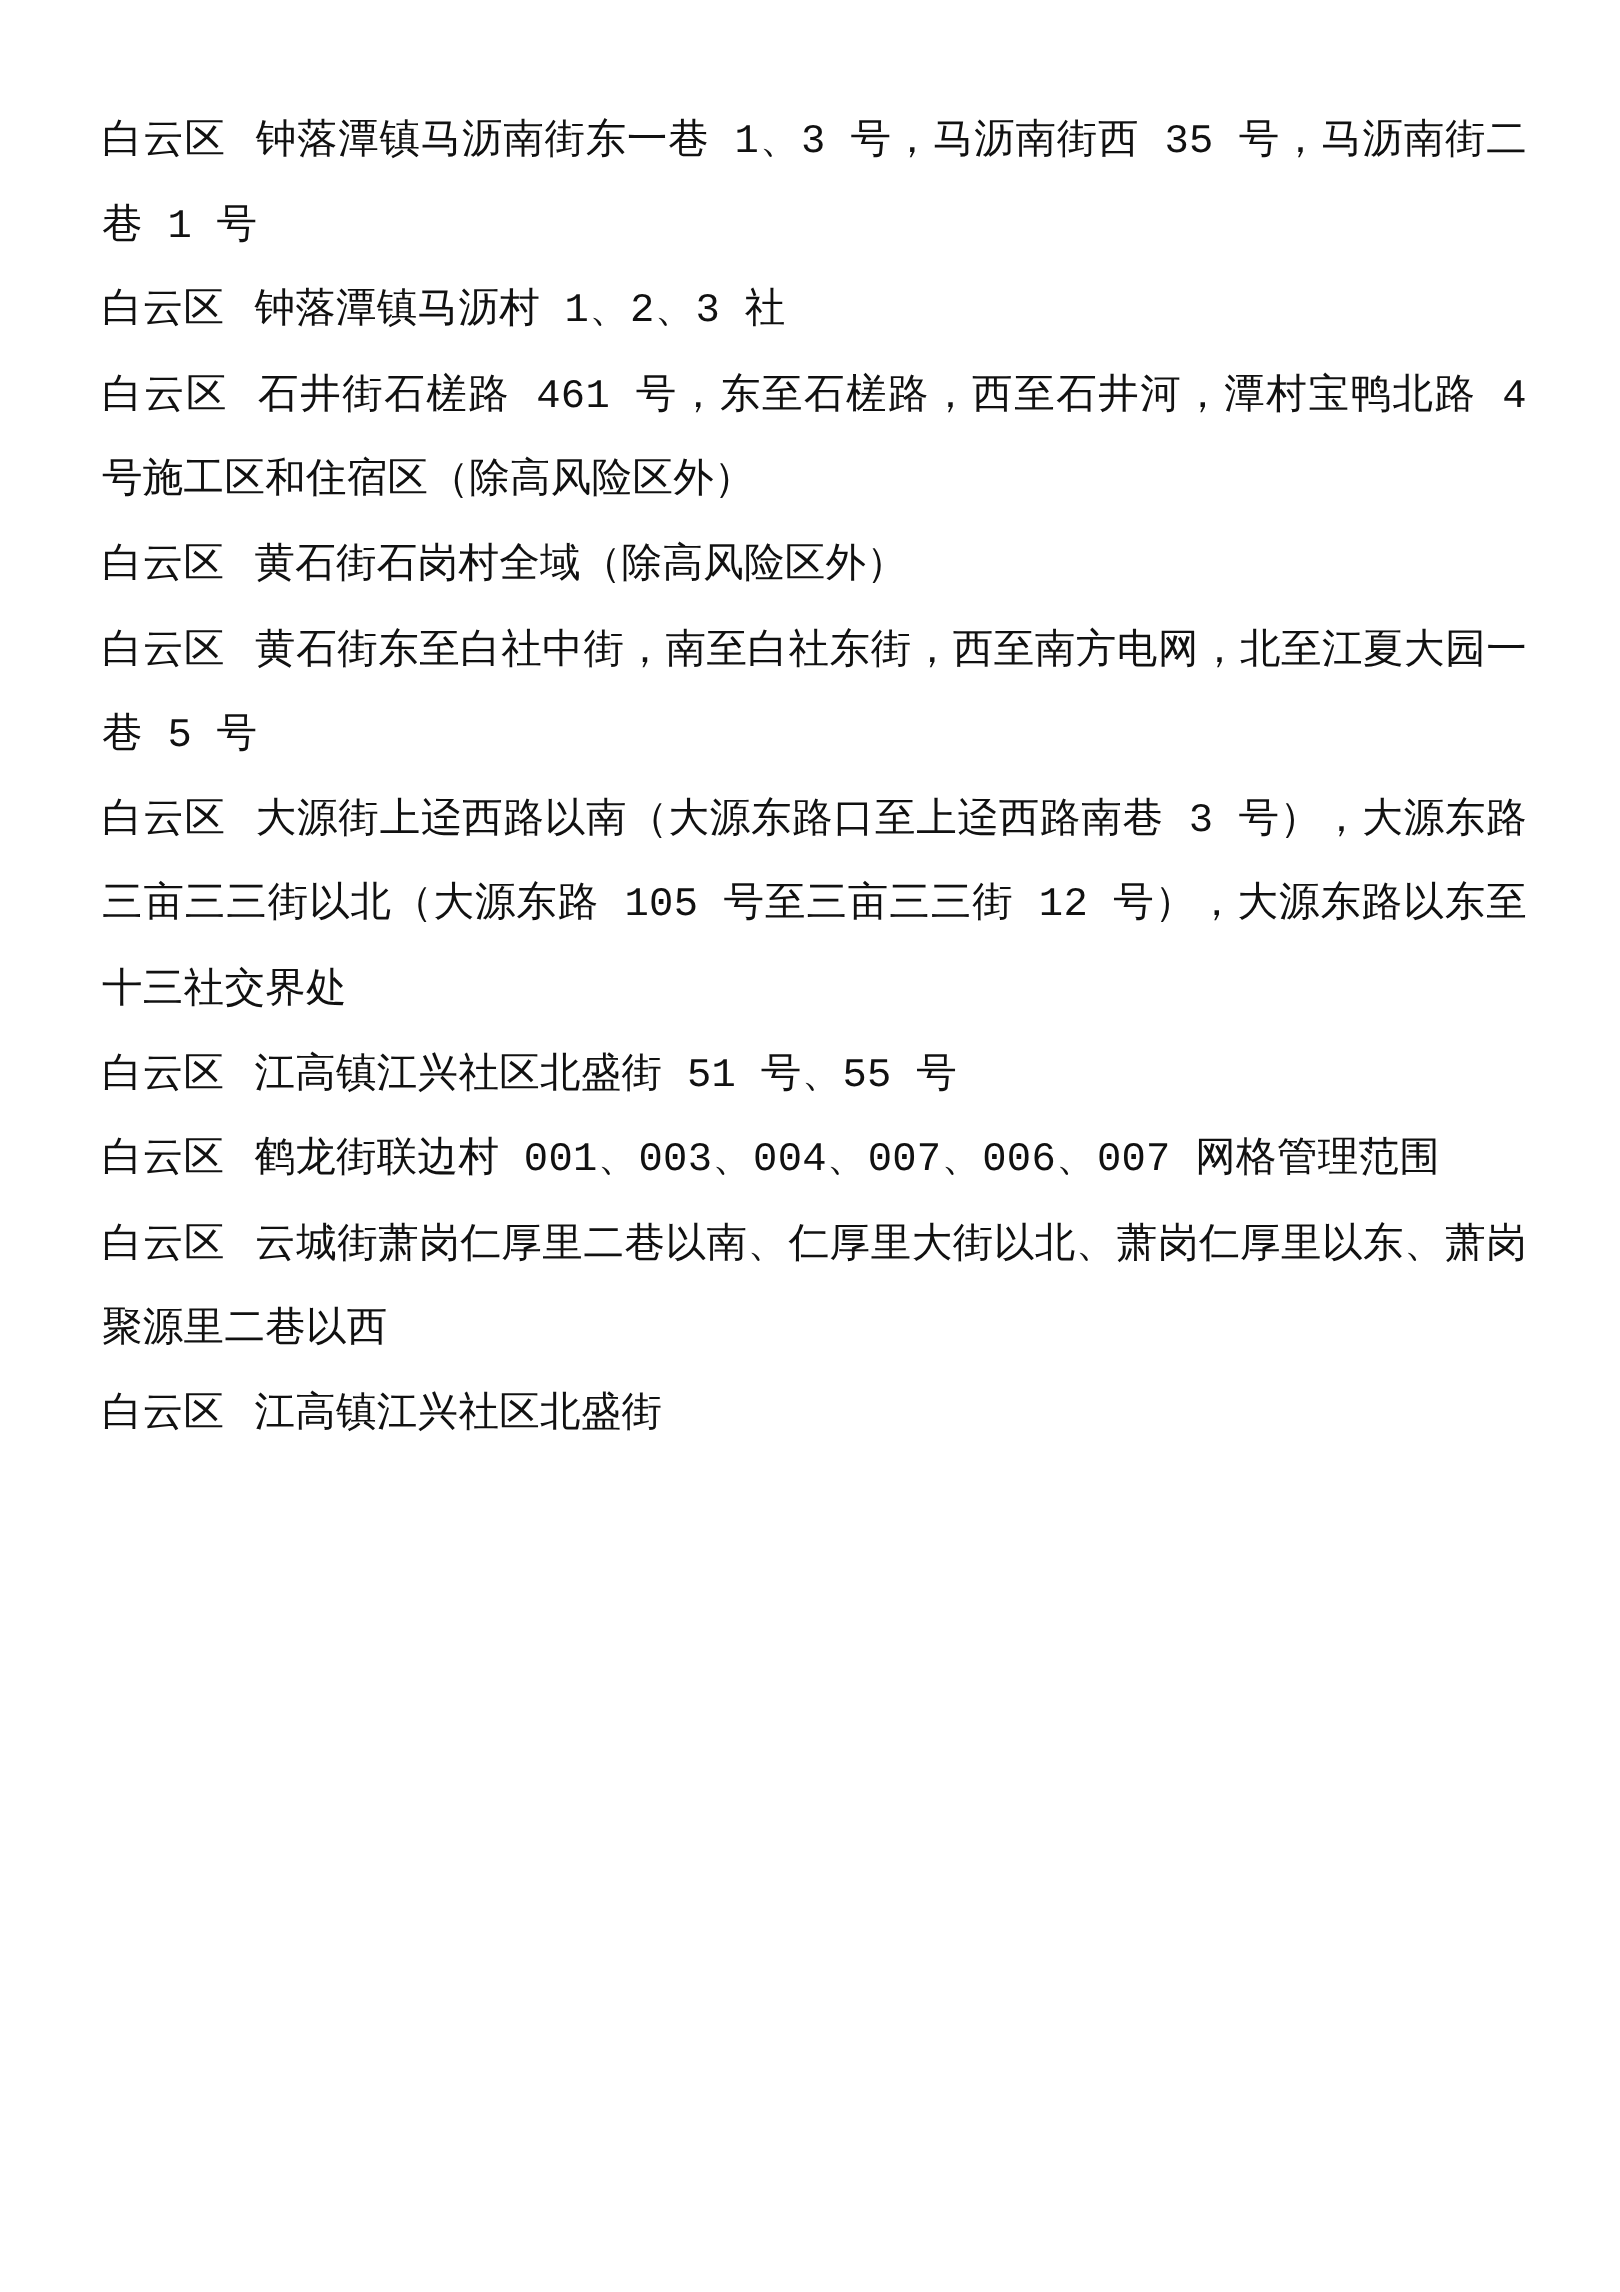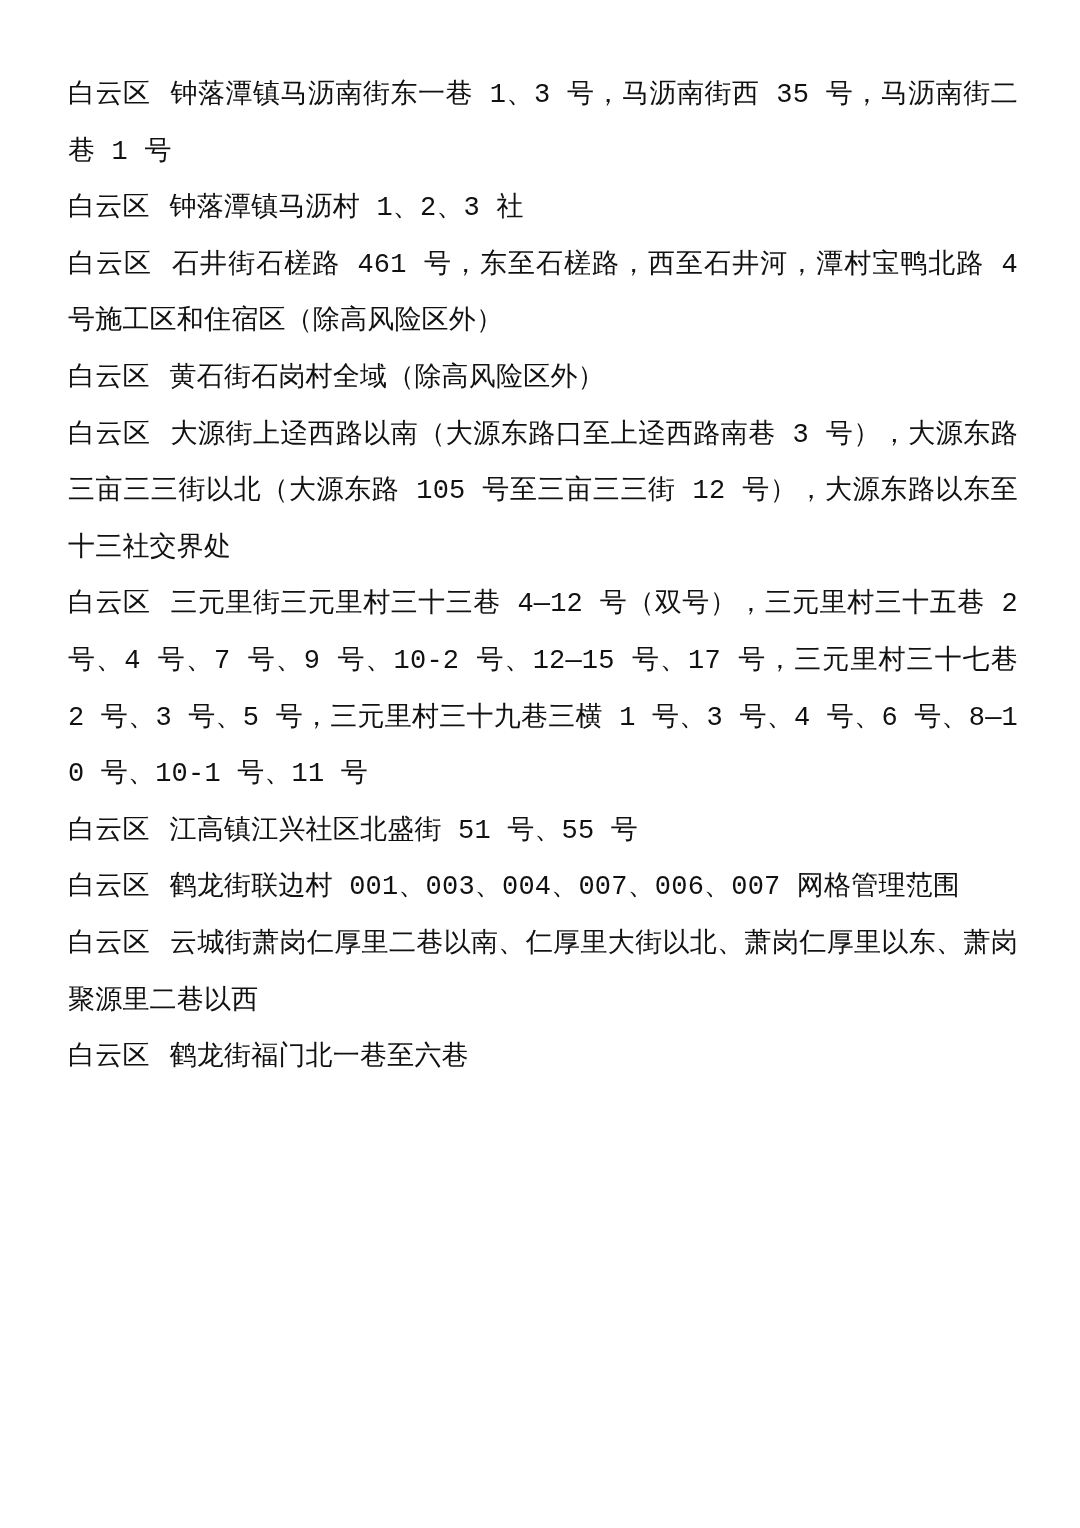--- a/index.html
+++ b/index.html
@@ -36,19 +36,19 @@
     }
   </style>
 </head>
 <body>
 
 <div class="page">
   <p class="entry"><span class="district">白云区</span><span>钟落潭镇马沥南街东一巷 1、3 号，马沥南街西 35 号，马沥南街二巷 1 号</span></p>
   <p class="entry"><span class="district">白云区</span><span>钟落潭镇马沥村 1、2、3 社</span></p>
   <p class="entry"><span class="district">白云区</span><span>石井街石槎路 461 号，东至石槎路，西至石井河，潭村宝鸭北路 4 号施工区和住宿区（除高风险区外）</span></p>
   <p class="entry"><span class="district">白云区</span><span>黄石街石岗村全域（除高风险区外）</span></p>
+  <p class="entry"><span class="district">白云区</span><span>黄石街东至白社中街，南至白社东街，西至南方电网，北至江夏大园一巷 5 号</span></p>
   <p class="entry"><span class="district">白云区</span><span>大源街上迳西路以南（大源东路口至上迳西路南巷 3 号），大源东路三亩三三街以北（大源东路 105 号至三亩三三街 12 号），大源东路以东至十三社交界处</span></p>
-  <p class="entry"><span class="district">白云区</span><span>三元里街三元里村三十三巷 4—12 号（双号），三元里村三十五巷 2 号、4 号、7 号、9 号、10-2 号、12—15 号、17 号，三元里村三十七巷 2 号、3 号、5 号，三元里村三十九巷三横 1 号、3 号、4 号、6 号、8—10 号、10-1 号、11 号</span></p>
   <p class="entry"><span class="district">白云区</span><span>江高镇江兴社区北盛街 51 号、55 号</span></p>
   <p class="entry"><span class="district">白云区</span><span>鹤龙街联边村 001、003、004、007、006、007 网格管理范围</span></p>
   <p class="entry"><span class="district">白云区</span><span>云城街萧岗仁厚里二巷以南、仁厚里大街以北、萧岗仁厚里以东、萧岗聚源里二巷以西</span></p>
-  <p class="entry"><span class="district">白云区</span><span>鹤龙街福门北一巷至六巷</span></p>
+  <p class="entry"><span class="district">白云区</span><span>江高镇江兴社区北盛街</span></p>
 </div>
 
 </body></html>

